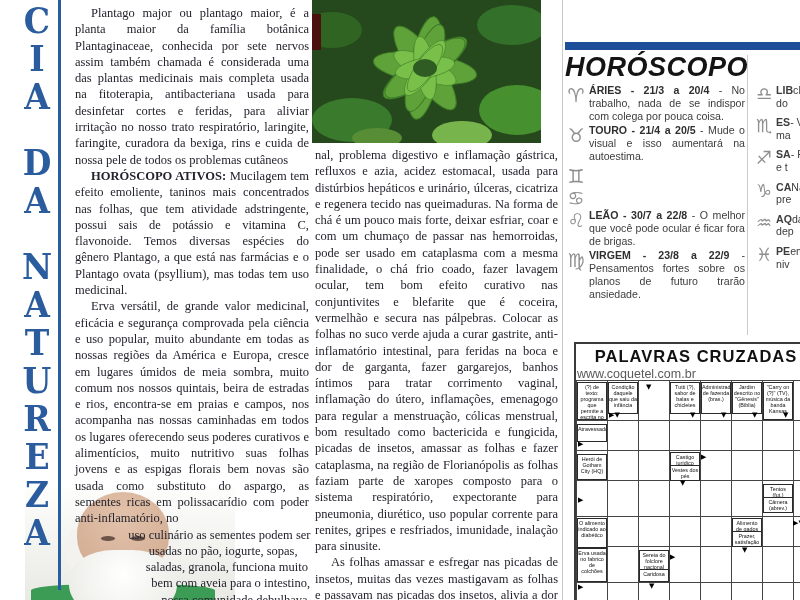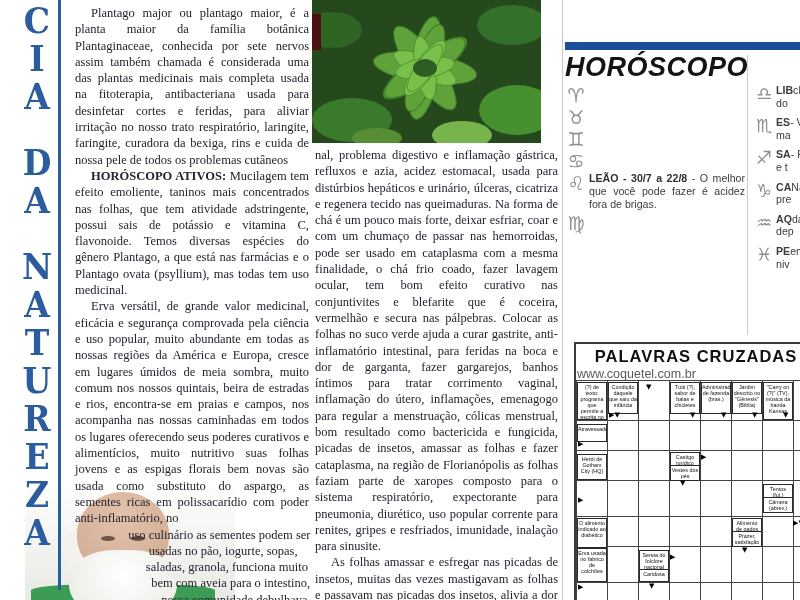--- a/index.html
+++ b/index.html
@@ -150,36 +150,39 @@
 
 <div class="abs sep-main"></div>
 <div class="abs sep-horo"></div>
 
 <div class="abs horobar"></div>
 <div class="abs horotitle">HORÓSCOPO</div>
 
 <div class="abs horo1">
   <div class="h-entry">
     <span class="h-glyph">♈</span>
+    <p class="h-text"><b>ÁRIES - 21/3 a 20/4</b> <span>- No trabalho, nada de se indispor com colega por pouca coisa.</span></p>
   </div>
   <div class="h-entry">
     <span class="h-glyph">♉</span>
+    <p class="h-text"><b>TOURO - 21/4 a 20/5</b> <span>- Mude o visual e isso aumentará na autoestima.</span></p>
   </div>
   <div class="h-entry">
     <span class="h-glyph">♊</span>
   </div>
   <div class="h-entry">
     <span class="h-glyph">♋</span>
   </div>
   <div class="h-entry">
     <span class="h-glyph">♌</span>
-    <p class="h-text"><b>LEÃO - 30/7 a 22/8</b> <span>- O melhor que você pode fazer é acidez fora de brigas.</span></p>
+    <p class="h-text"><b>LEÃO - 30/7 a 22/8</b> <span>- O melhor que você pode ocular é ficar fora de brigas.</span></p>
   </div>
   <div class="h-entry">
     <span class="h-glyph">♍</span>
+    <p class="h-text"><b>VIRGEM - 23/8 a 22/9</b> <span>- Pensamentos fortes sobre os planos de futuro trarão ansiedade.</span></p>
   </div>
 </div>
 
 <div class="abs horo2">
   <div class="h2-entry">
     <span class="h2-glyph">♎</span>
     <p class="h2-text"><b>LIB</b><span>cha
 do</span></p>
   </div>
   <div class="h2-entry">

